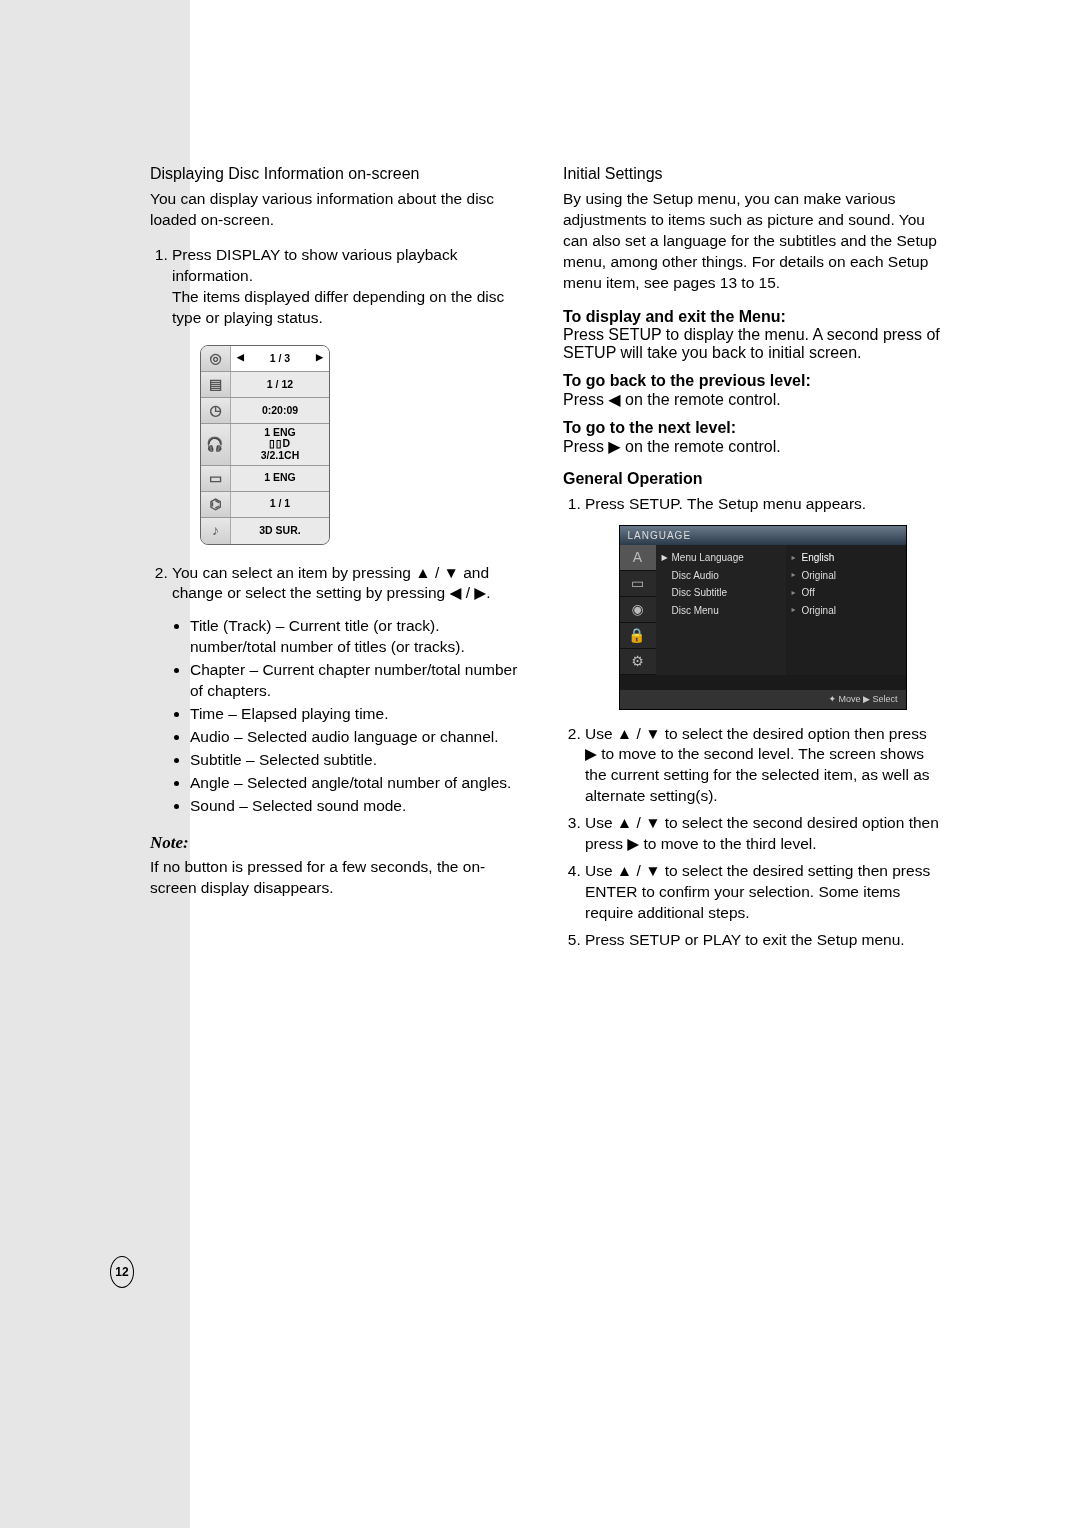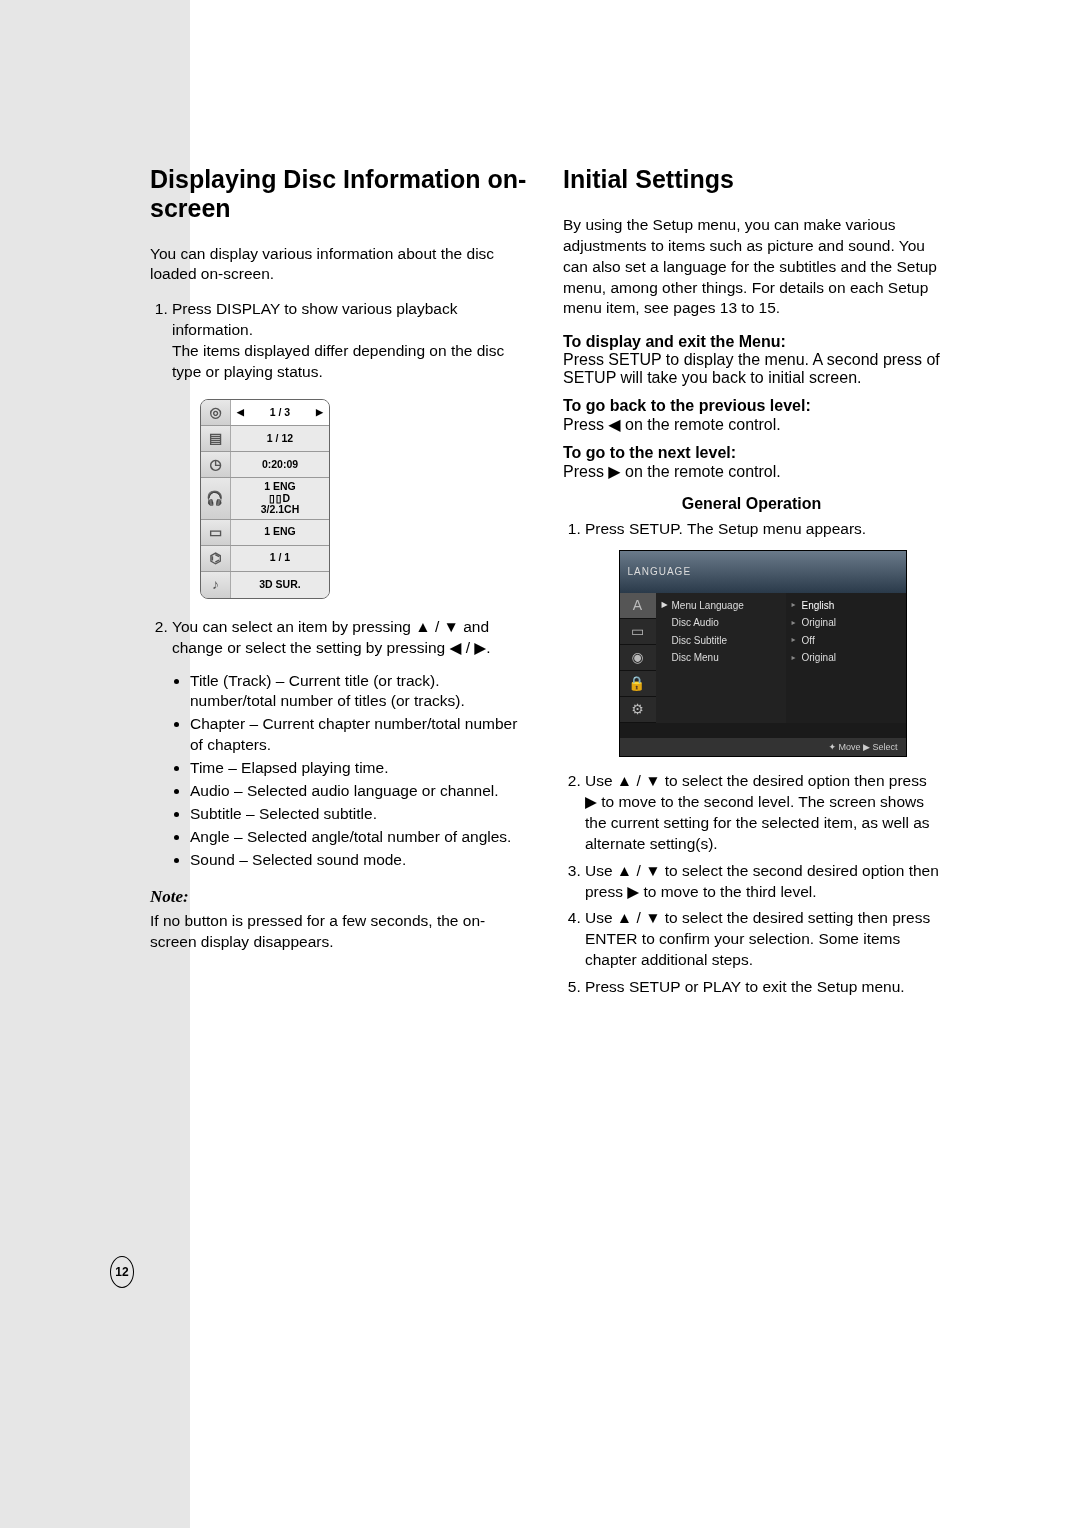--- a/index.html
+++ b/index.html
@@ -22,30 +22,30 @@
   }
 
   .content {
     position: absolute;
     left: 150px; top: 165px;
     width: 790px;
     display: flex;
     gap: 36px;
   }
   .col { width: 377px; }
-  h1 { font-size: 25px; font-weight: bold; line-height: 1.15; margin-bottom: 21px; }
+  h1 { font-size: 16px; font-weight: normal; line-height: 1.15; margin-bottom: 6px; }
   p, li { font-size: 15.5px; line-height: 1.35; }
   .intro { margin-bottom: 14px; }
   ol.top { list-style: decimal; padding-left: 22px; margin-bottom: 10px; }
   ol.top > li { margin-bottom: 6px; }
   ul.sub { list-style: disc; padding-left: 18px; margin-top: 12px; }
   ul.sub li { margin-bottom: 2px; }
   .bold { font-weight: bold; }
   .note-h { font-family: Georgia, 'Times New Roman', serif; font-style: italic; font-weight: bold; font-size: 17px; margin-top: 16px; margin-bottom: 4px; }
-  .sub-h { font-weight: bold; font-size: 16px; margin-top: 14px; margin-bottom: 6px; text-align: center; }
+  .sub-h { font-weight: bold; font-size: 16px; margin-top: 14px; margin-bottom: 6px; }
   .inst-block { margin-bottom: 10px; }
   .inst-block .bold { display: block; }
 
   
   .osd-panel {
     width: 130px;
     margin: 16px 0 18px 28px;
     border: 1px solid #666;
     border-radius: 8px;
     overflow: hidden;
@@ -84,21 +84,21 @@
   .setup-menu {
     width: 288px;
     margin: 10px auto 14px auto;
     background: #1a1a1a;
     border: 1px solid #000;
     font-size: 10px;
     color: #ddd;
   }
   .setup-title-bar {
     background: linear-gradient(#6a7a8a,#2a3a4a);
-    padding: 14px 8px;
+    padding: 3px 8px;
     font-size: 10px;
     letter-spacing: 1px;
   }
   .setup-body { display: flex; }
   .setup-tabs {
     width: 36px;
     background: #2a2a2a;
     display: flex; flex-direction: column;
   }
   .setup-tab {
@@ -289,20 +289,20 @@
                     <span class="arr">▸</span>
                     <span>Original</span>
                   </div>
               </div>
             </div>
             <div class="setup-footer">✦ Move ▶ Select</div>
           </div>
         </li>
         <li>Use ▲ / ▼ to select the desired option then press ▶ to move to the second level. The screen shows the current setting for the selected item, as well as alternate setting(s).</li>
         <li>Use ▲ / ▼ to select the second desired option then press ▶ to move to the third level.</li>
-        <li>Use ▲ / ▼ to select the desired setting then press ENTER to confirm your selection. Some items chapter additional steps.</li>
+        <li>Use ▲ / ▼ to select the desired setting then press ENTER to confirm your selection. Some items require additional steps.</li>
         <li>Press SETUP or PLAY to exit the Setup menu.</li>
       </ol>
     </div>
   </div>
 
   <div class="page-num">12</div>
 </div>
 
 </body></html>

